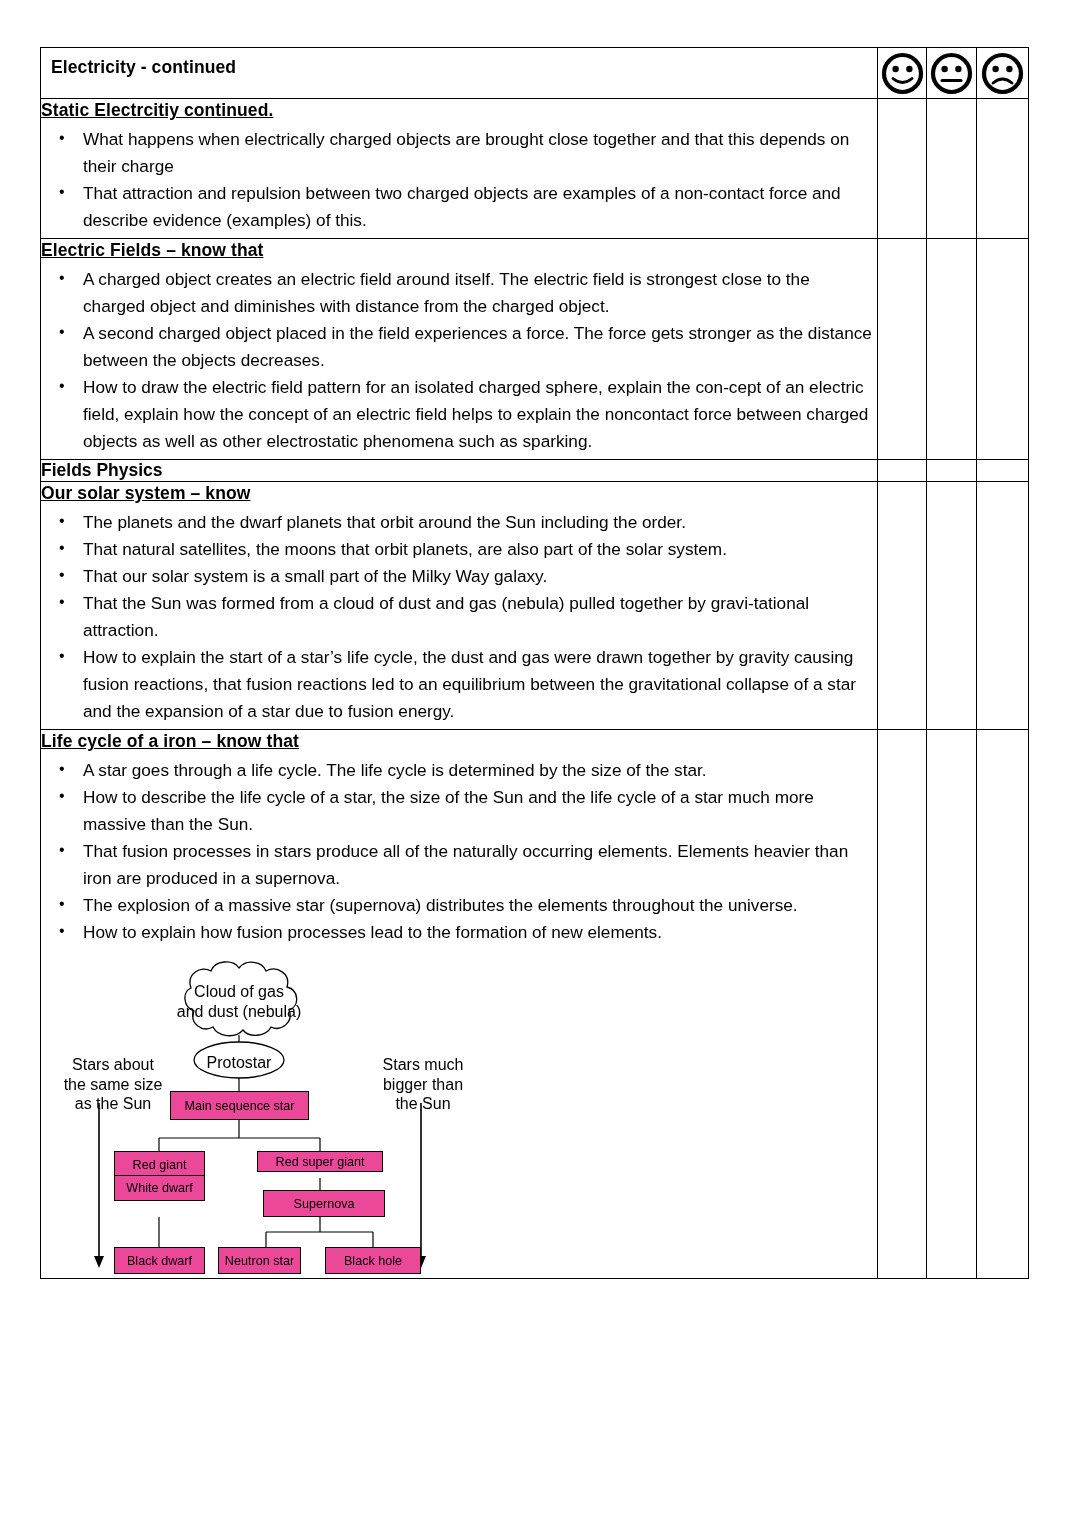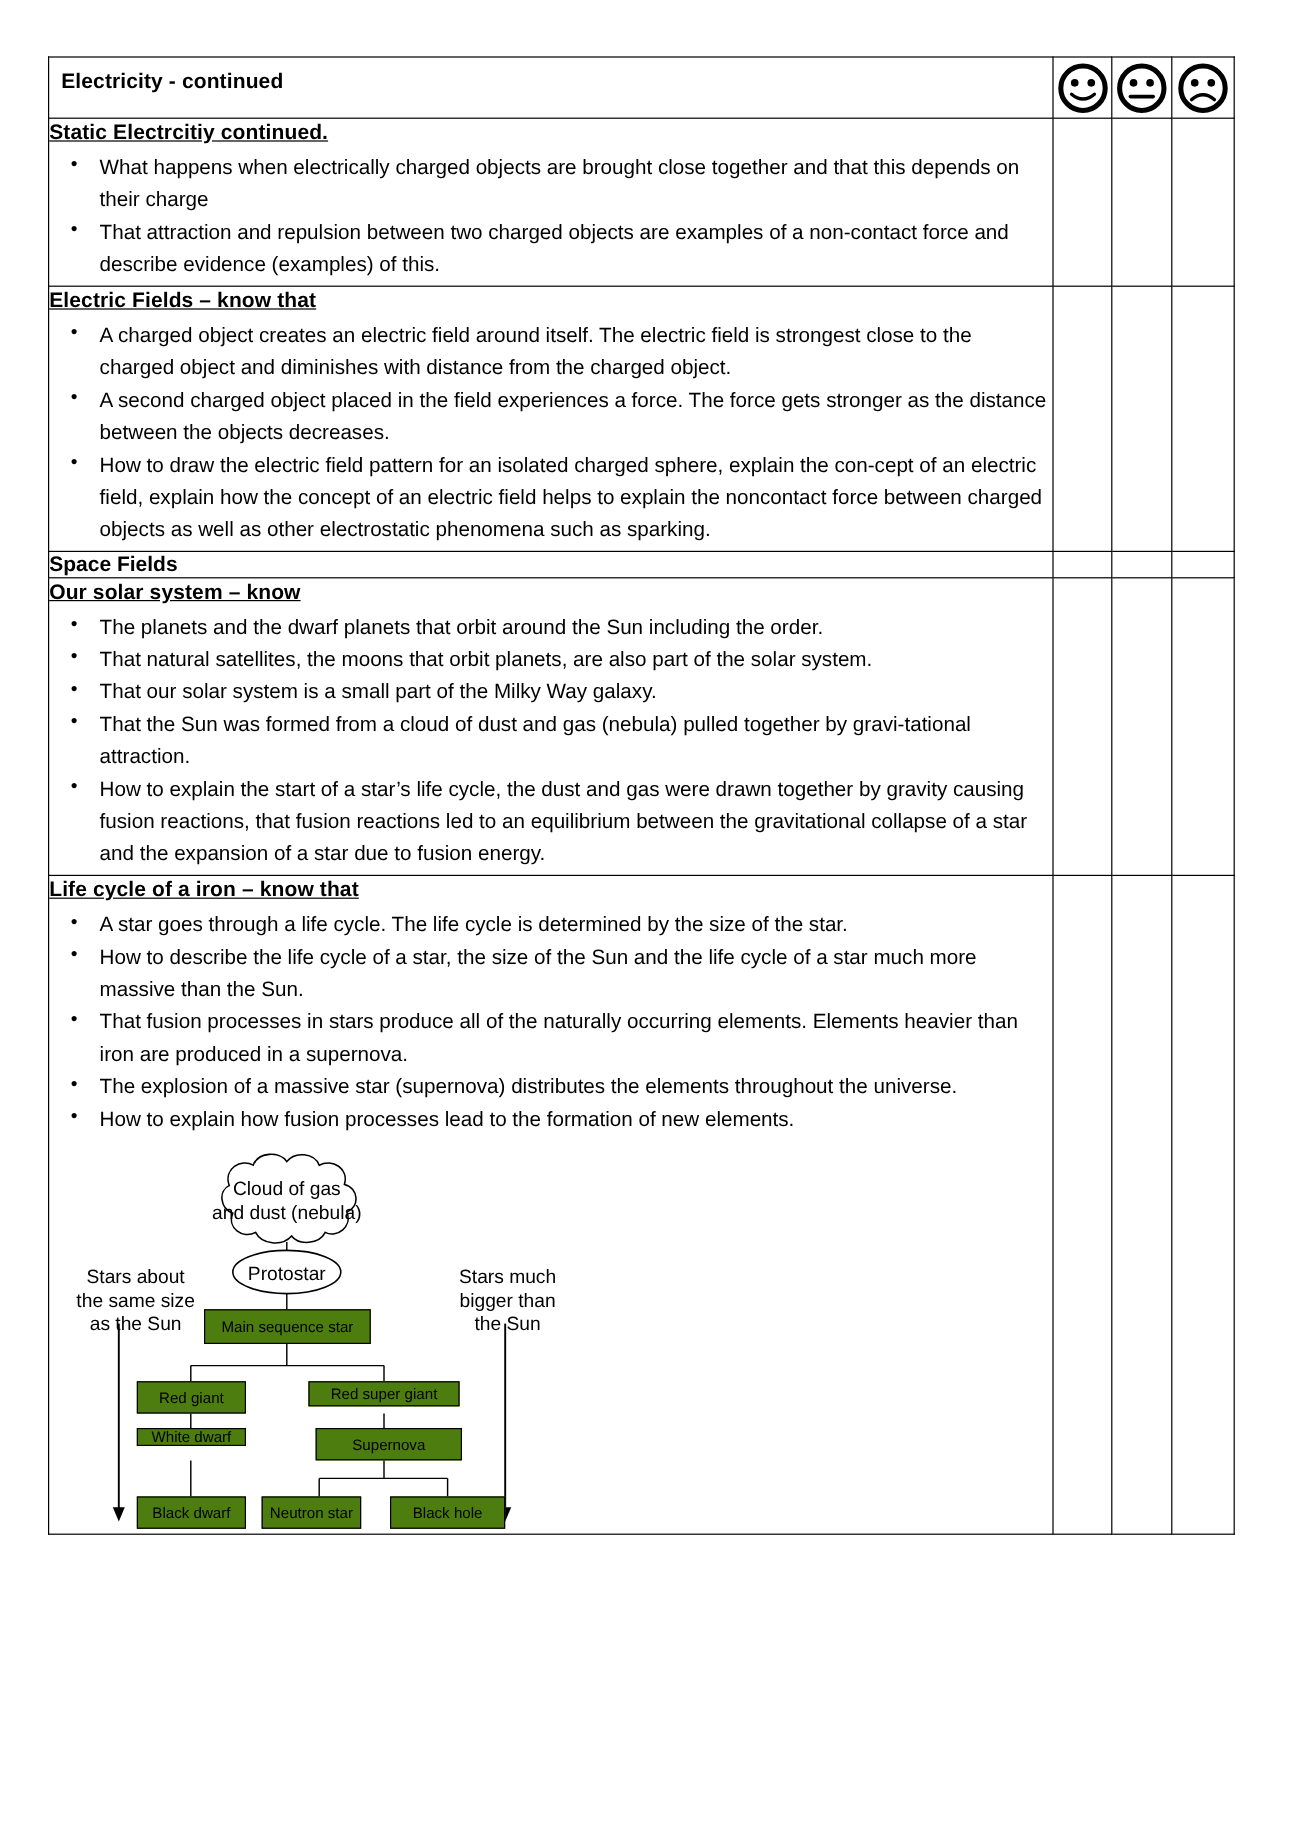--- a/index.html
+++ b/index.html
@@ -68,21 +68,21 @@
 
   
   td.thin{padding:2px 0 3px 10px;}
   .thin-title{font-weight:bold;font-size:17.5px;line-height:1.2;}
 
   
   .diagram{position:relative;width:430px;height:310px;margin:16px 0 6px 22px;}
   .dg-box{
     position:absolute;
     border:1.3px solid #000;
-    background:#4d7c0f;
+    background:#ec4899;
     font-size:12.6px;
     line-height:1;
     display:flex;align-items:center;justify-content:center;
     box-sizing:border-box;
     white-space:nowrap;
   }
   .dg-label{
     position:absolute;
     font-size:16px;
     line-height:1.22;
@@ -163,21 +163,21 @@
           <li>How to draw the electric field pattern for an isolated charged sphere, explain the con-cept of an electric field, explain how the concept of an electric field helps to explain the noncontact force between charged objects as well as other electrostatic phenomena such as sparking.</li>
         </ul>
       </td>
       <td class="mark"></td>
       <td class="mark"></td>
       <td class="mark-last"></td>
     </tr>
 
     <tr>
       <td class="thin">
-        <div class="thin-title">Space Fields</div>
+        <div class="thin-title">Fields Physics</div>
       </td>
       <td class="mark"></td>
       <td class="mark"></td>
       <td class="mark-last"></td>
     </tr>
 
     <tr>
       <td class="content">
         <div class="sec-title">Our solar system  – know</div>
         <ul class="bullets">
@@ -257,21 +257,21 @@
           <div class="dg-label" style="left:0px;top:93px;width:100px;">Stars about
 the same size
 as the Sun</div>
           <div class="dg-label" style="left:310px;top:93px;width:100px;">Stars much
 bigger than
 the Sun</div>
 
           <div class="dg-box" style="left:51px;top:189px;width:91px;height:27px;">Red giant</div>
           <div class="dg-box" style="left:194px;top:189px;width:126px;height:21px;">Red super giant</div>
 
-          <div class="dg-box" style="left:51px;top:228px;width:91px;height:15px;">White dwarf</div>
+          <div class="dg-box" style="left:51px;top:213px;width:91px;height:26px;">White dwarf</div>
           <div class="dg-box" style="left:200px;top:228px;width:122px;height:27px;">Supernova</div>
 
           <div class="dg-box" style="left:51px;top:285px;width:91px;height:27px;">Black dwarf</div>
           <div class="dg-box" style="left:155px;top:285px;width:83px;height:27px;">Neutron star</div>
           <div class="dg-box" style="left:262px;top:285px;width:96px;height:27px;">Black hole</div>
         </div>
 
       </td>
       <td class="mark"></td>
       <td class="mark"></td>

